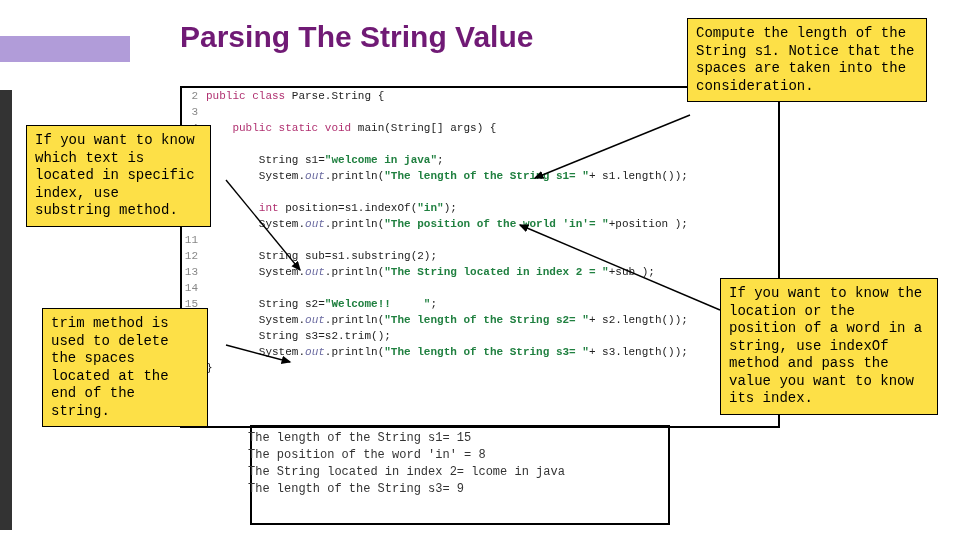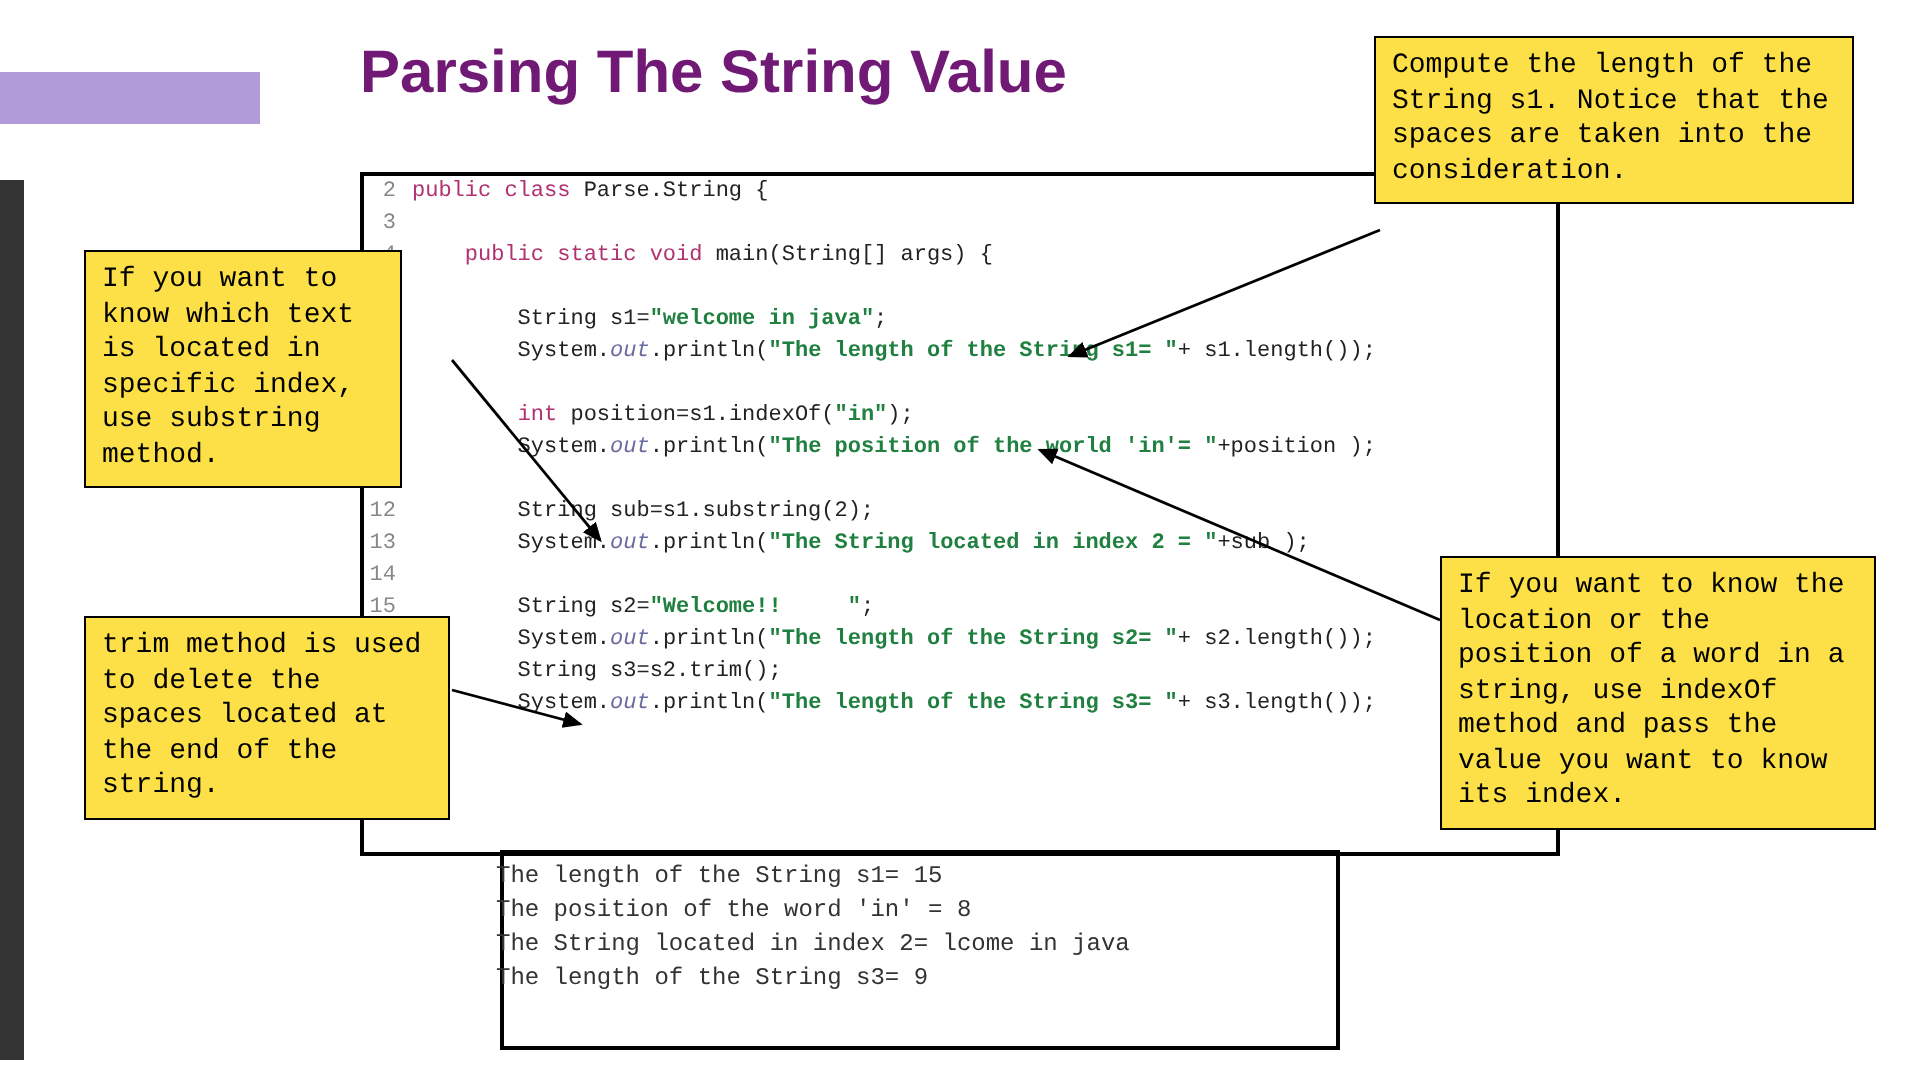--- a/index.html
+++ b/index.html
@@ -31,22 +31,22 @@
   .callout {
     position: absolute;
     border: 1px solid #000;
     background: #fde047;
     font-family: "Courier New", monospace;
     font-size: 14px;
     line-height: 1.25;
     padding: 6px 8px;
     z-index: 5;
   }
-  .callout-left1 { top: 125px; left: 42px; width: 159px; }
-  .callout-left2 { top: 308px; left: 42px; width: 183px; }
+  .callout-left1 { top: 125px; left: 26px; width: 185px; }
+  .callout-left2 { top: 308px; left: 42px; width: 166px; }
   .callout-right1 { top: 18px; left: 687px; width: 240px; }
   .callout-right2 { top: 278px; left: 720px; width: 218px; }
   .code-border {
     position: absolute;
     top: 86px;
     left: 180px;
     width: 600px;
     height: 342px;
     border: 2px solid #000;
     z-index: 1;

